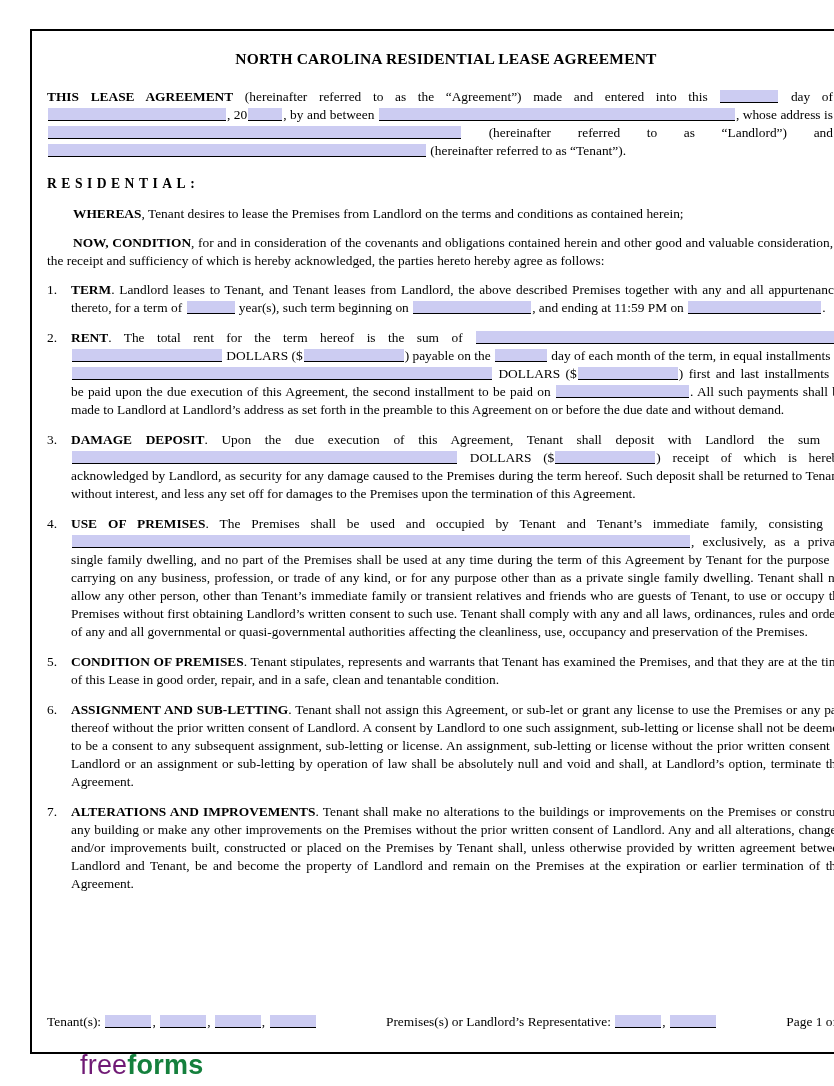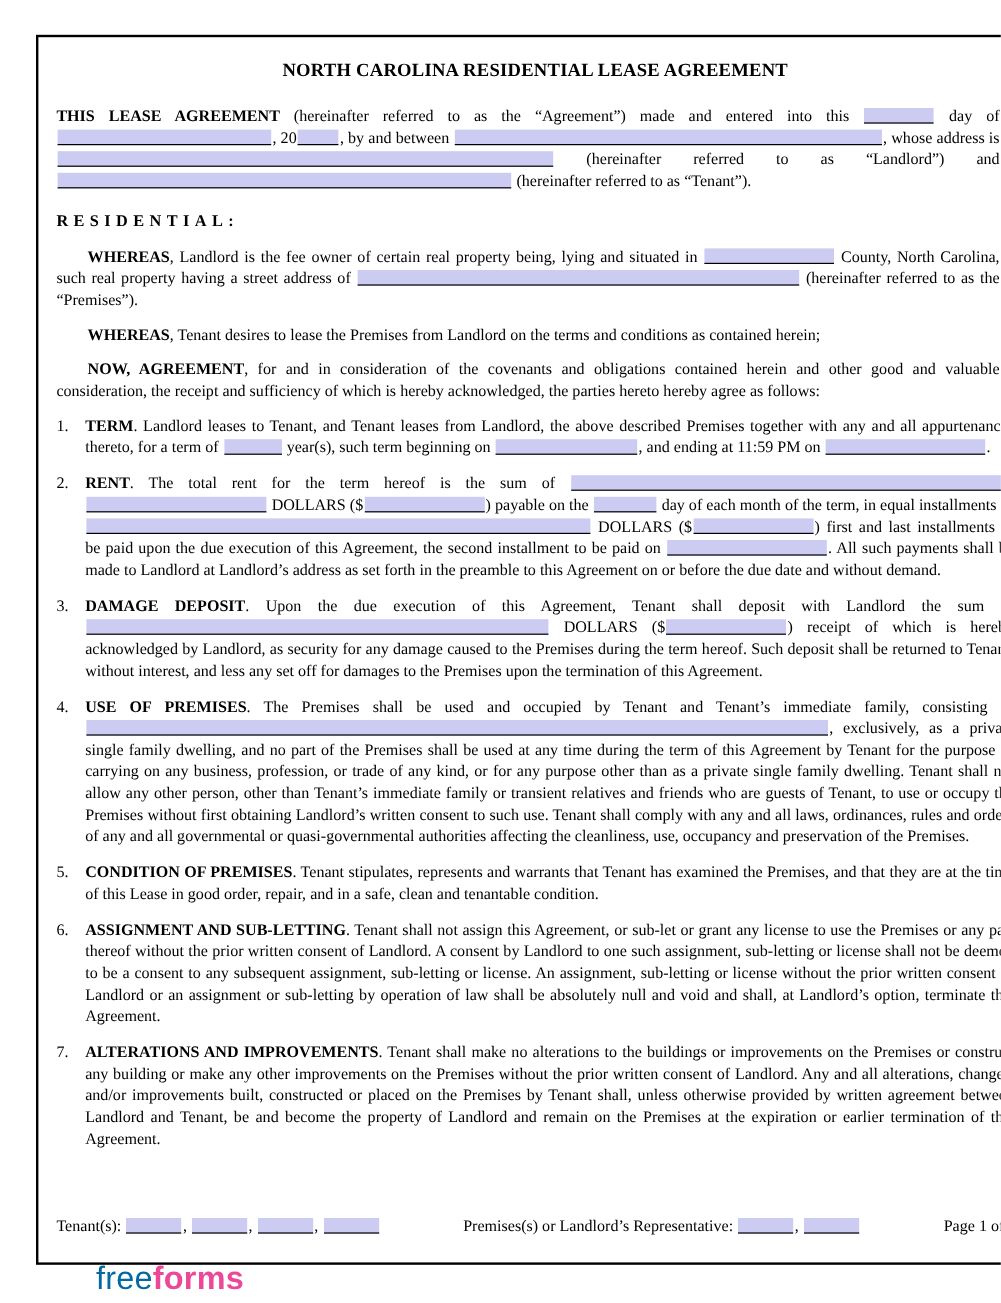--- a/index.html
+++ b/index.html
@@ -14,36 +14,35 @@
   .sect .num{flex:0 0 24px;width:24px;}
   .sect .sbody{flex:1;text-align:justify;}
   .blank{display:inline-block;height:12px;background:#ccccf2;border-bottom:1.2px solid #000;
          vertical-align:-2px;margin:0 1px;}
   b{font-weight:bold;}
   .footer{position:absolute;left:15px;right:13px;bottom:22px;display:flex;justify-content:space-between;
           align-items:baseline;font-size:13.4px;}
   .fgroup{white-space:nowrap;}
   .logo{position:absolute;left:80px;top:1050px;font-family:"Liberation Sans",sans-serif;
         font-size:27px;letter-spacing:.2px;}
-  .logo-free{color:#0369a1;}
-  .logo-forms{color:#ec4899;font-weight:bold;}
+  .logo-free{color:#701a75;}
+  .logo-forms{color:#15803d;font-weight:bold;}
 </style>
 </head>
 <body>
 
 <div class="sheet">
   <div class="title">NORTH CAROLINA RESIDENTIAL LEASE AGREEMENT</div>
 
   <p class="para"><b>THIS LEASE AGREEMENT</b> (hereinafter referred to as the “Agreement”) made and entered into this <span class="blank" style="width: 58px;"></span> day of <span class="blank" style="width: 178px;"></span>, 20<span class="blank" style="width: 34px;"></span>, by and between <span class="blank" style="width: 356px;"></span>, whose address is <span class="blank" style="width: 413px;"></span> (hereinafter referred to as “Landlord”) and <span class="blank" style="width: 378px;"></span> (hereinafter referred to as “Tenant”).</p>
 
   <div class="witness">RESIDENTIAL:</div>
 
-  <p class="para indent"><b>WHEREAS</b>, Landlord is the fee owner of certain real property being, lying and situated in <span class="blank" style="width: 108px;"></span> County, North Carolina, such real property having a street address of <span class="blank" style="width: 368px;"></span> (hereinafter referred to as the “Premises”).</p>
   <p class="para indent"><b>WHEREAS</b>, Tenant desires to lease the Premises from Landlord on the terms and conditions as contained herein;</p>
-  <p class="para indent"><b>NOW, AGREEMENT</b>, for and in consideration of the covenants and obligations contained herein and other good and valuable consideration, the receipt and sufficiency of which is hereby acknowledged, the parties hereto hereby agree as follows:</p>
+  <p class="para indent"><b>NOW, CONDITION</b>, for and in consideration of the covenants and obligations contained herein and other good and valuable consideration, the receipt and sufficiency of which is hereby acknowledged, the parties hereto hereby agree as follows:</p>
 
   <div id="sections">
       <div class="sect">
         <span class="num">1.</span>
         <div class="sbody"><b>TERM</b>.  Landlord leases to Tenant, and Tenant leases from Landlord, the above described Premises together with any and all appurtenances thereto, for a term of <span class="blank" style="width: 48px;"></span> year(s), such term beginning on <span class="blank" style="width: 118px;"></span>, and ending at 11:59 PM on <span class="blank" style="width: 133px;"></span>.</div>
       </div>
       <div class="sect">
         <span class="num">2.</span>
         <div class="sbody"><b>RENT</b>.  The total rent for the term hereof is the sum of <span class="blank" style="width: 368px;"></span> <span class="blank" style="width: 150px;"></span> DOLLARS ($<span class="blank" style="width: 100px;"></span>) payable on the <span class="blank" style="width: 52px;"></span> day of each month of the term, in equal installments of <span class="blank" style="width: 420px;"></span> DOLLARS ($<span class="blank" style="width: 100px;"></span>) first and last installments to be paid upon the due execution of this Agreement, the second installment to be paid on <span class="blank" style="width: 133px;"></span>.  All such payments shall be made to Landlord at Landlord’s address as set forth in the preamble to this Agreement on or before the due date and without demand.</div>
       </div>

